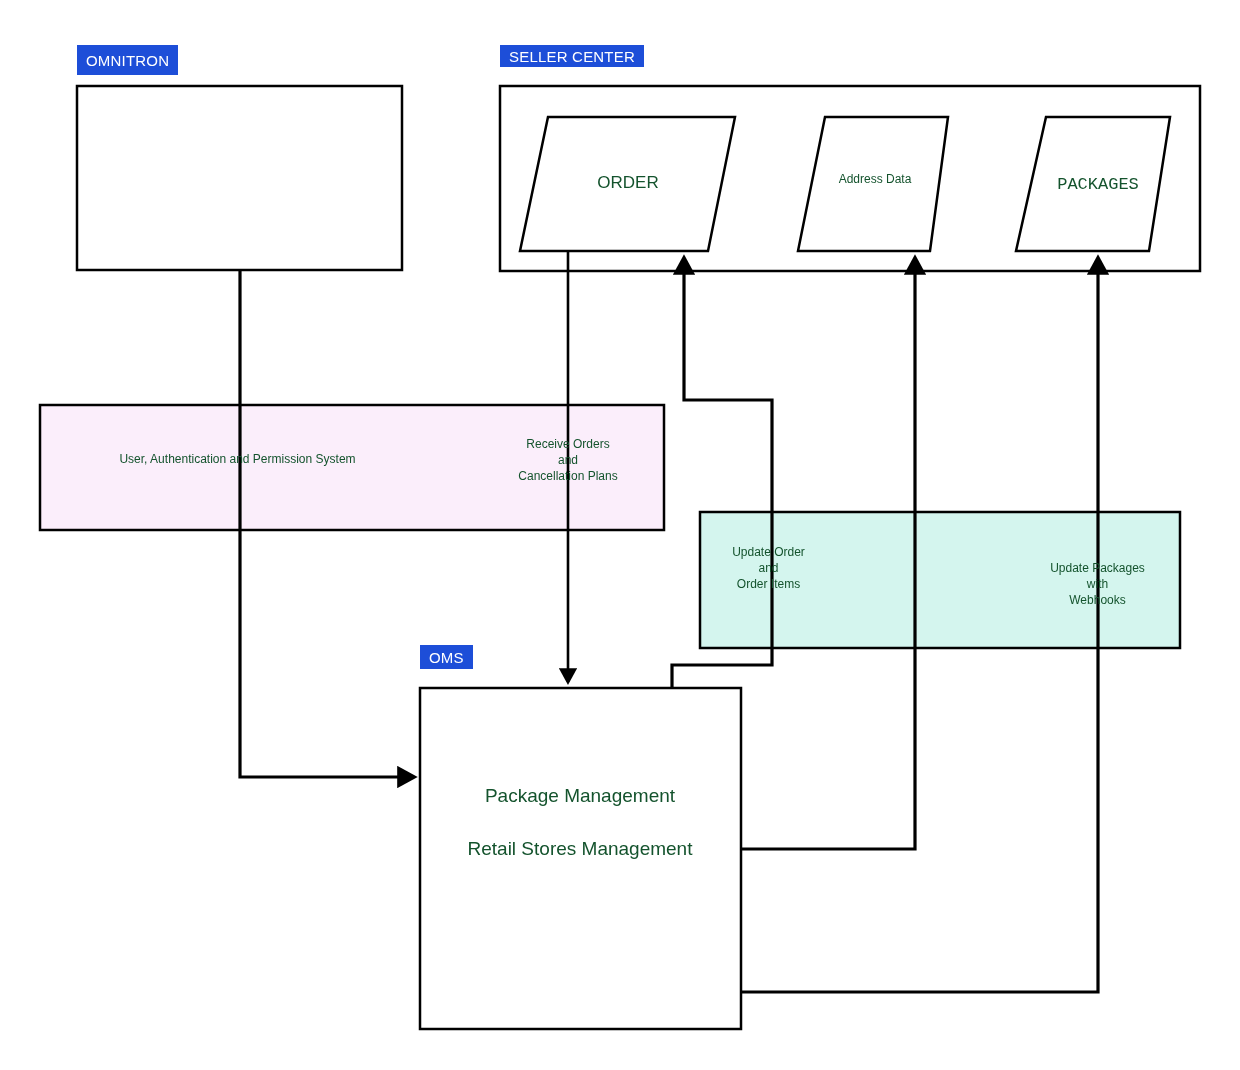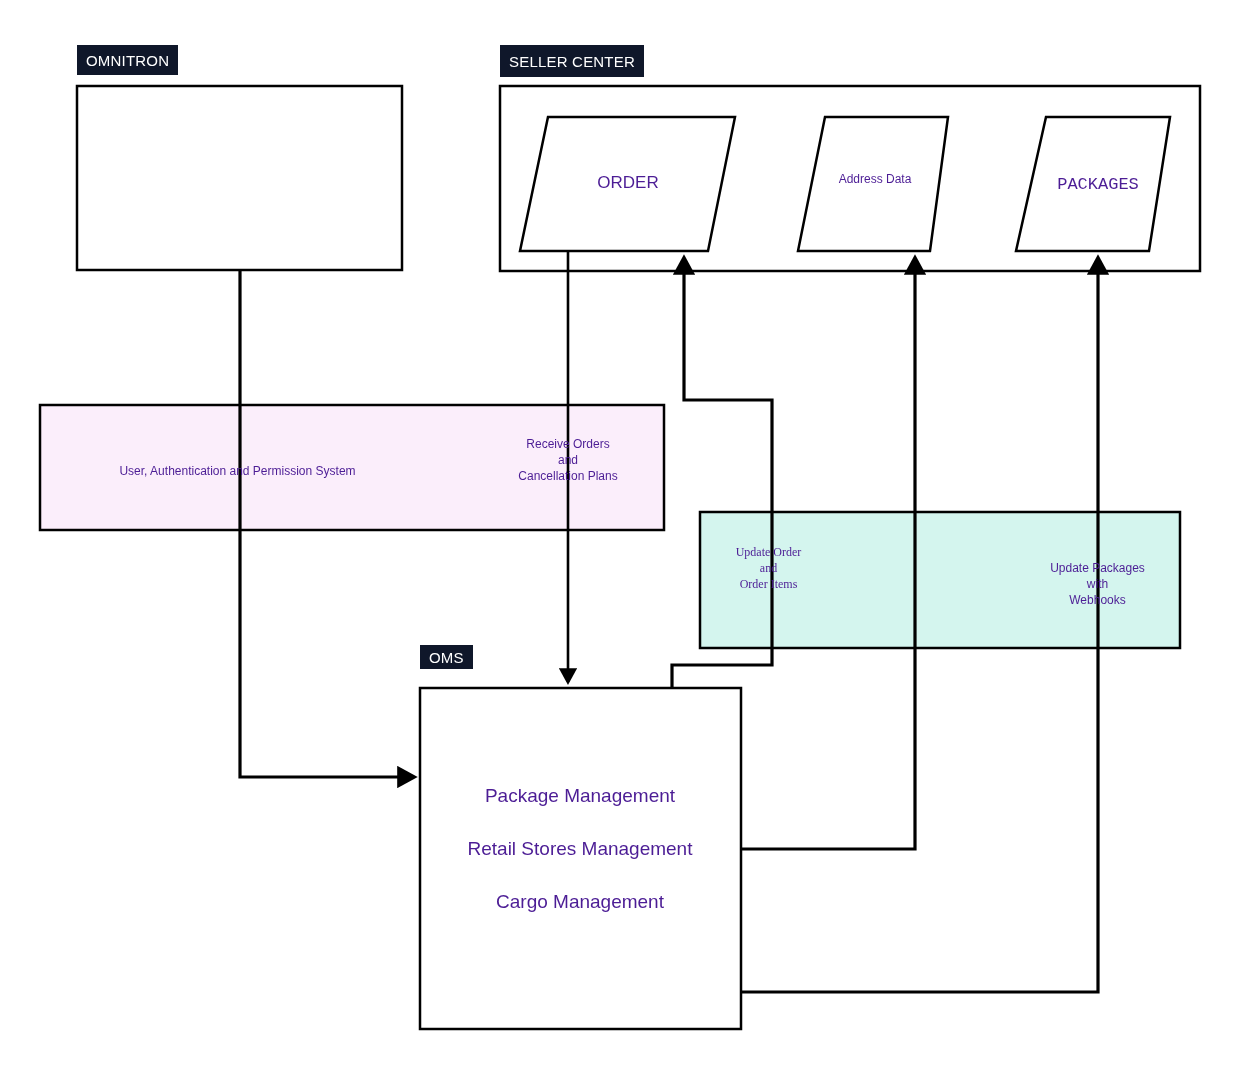--- a/index.html
+++ b/index.html
@@ -17,36 +17,36 @@
   }
   svg.layer {
     position: absolute;
     left: 0;
     top: 0;
     width: 1240px;
     height: 1070px;
   }
   .tab {
     position: absolute;
-    background: #0f172a;
+    background: #1d4ed8;
     color: #ffffff;
     font-family: "Liberation Sans", sans-serif;
     font-size: 15px;
     line-height: 1;
     display: flex;
     align-items: center;
     justify-content: center;
     padding: 0 9px;
     white-space: nowrap;
     letter-spacing: .2px;
   }
   .txt {
     position: absolute;
     font-family: "Liberation Sans", sans-serif;
-    color: #4c1d95;
+    color: #14532d;
     text-align: center;
     white-space: pre-line;
     line-height: 1.32;
     pointer-events: none;
   }
   .txt-16 { font-size: 12px; }
   .txt-17 { font-size: 17px; }
   .txt-19 { font-size: 19px; }
 </style>
 </head>
@@ -83,52 +83,51 @@
 
     <path d="M 741 849 L 915 849 L 915 258" fill="none" stroke="#000000" stroke-width="3.2" marker-end="url(#arrow)"></path>
 
     <path d="M 741 992 L 1098 992 L 1098 258" fill="none" stroke="#000000" stroke-width="3.2" marker-end="url(#arrow)"></path>
   </svg>
 
   <div class="tab" style="left:77px; top:45px; height:30px;">
     <span>OMNITRON</span>
   </div>
 
-  <div class="tab" style="left:500px; top:45px; height:32px;">
+  <div class="tab" style="left:500px; top:45px; height:22px;">
     <span>SELLER CENTER</span>
   </div>
 
 
 
   <div class="tab" style="left:420px; top:645px; height:24px;">
     <span>OMS</span>
   </div>
 
   <div class="txt txt-17" style="left:548px; top:172px; width:160px;">ORDER</div>
 
   <div class="txt txt-16" style="left:810px; top:172px; width:130px;">Address Data</div>
 
   <div class="txt txt-17" style="left:1030px; top:174px; width:136px;font-family:Liberation Mono, monospace;">PACKAGES</div>
 
-  <div class="txt txt-16" style="left:55px; top:464px; width:365px; text-align:center;">User, Authentication and Permission System</div>
+  <div class="txt txt-16" style="left:55px; top:452px; width:365px; text-align:center;">User, Authentication and Permission System</div>
 
   <div class="txt txt-16" style="left:478px; top:437px; width:180px;">Receive Orders
 and
 Cancellation Plans</div>
 
-  <div class="txt txt-16" style="left:702px; top:545px; width:133px;font-family:Liberation Serif, serif;">Update Order
+  <div class="txt txt-16" style="left:702px; top:545px; width:133px;">Update Order
 and
 Order Items</div>
 
 
   <div class="txt txt-16" style="left:1015px; top:561px; width:165px;">Update Packages
 with
 Webhooks</div>
 
   <div class="txt txt-19" style="left:425px; top:836px; width:310px;">Retail Stores Management</div>
 
   <div class="txt txt-19" style="left:425px; top:783px; width:310px;">Package Management</div>
 
-  <div class="txt txt-19" style="left:425px; top:889px; width:310px;">Cargo Management</div>
 
   <div class="txt txt-16" style="left:82px; top:170px; width:315px;"></div>
 
 </div>
 
 </body></html>

